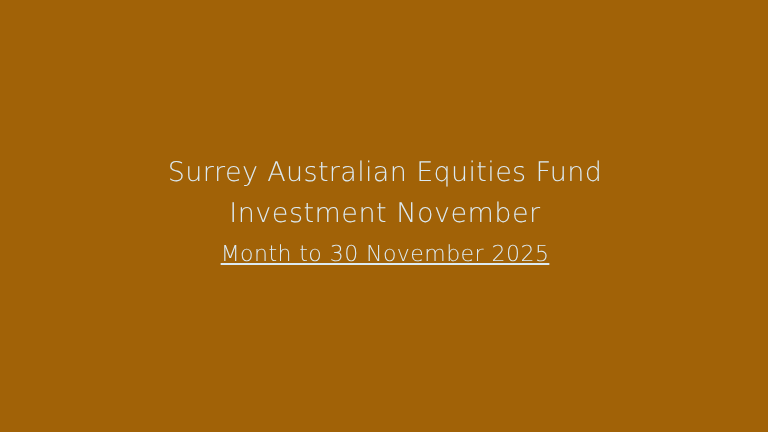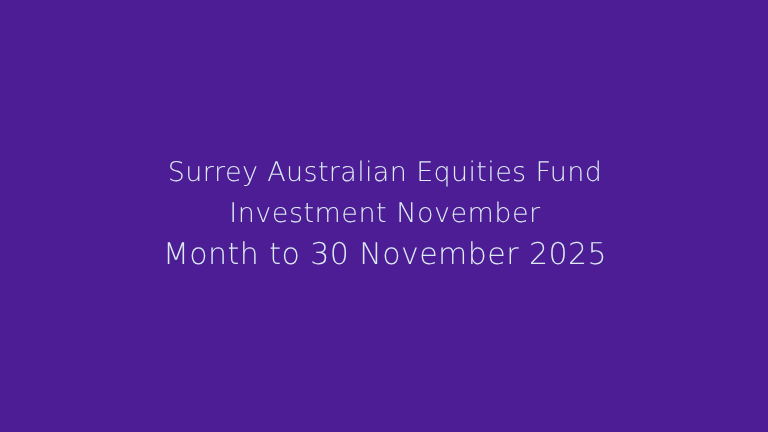--- a/index.html
+++ b/index.html
@@ -54,28 +54,29 @@
     font-size: 27px;
     letter-spacing: 0.35px;
   }
 
   .title-line.line-2 {
     font-size: 27px;
     letter-spacing: 0.5px;
   }
 
   .title-line.line-3 {
-    font-size: 30px;
+    font-size: 22px;
     letter-spacing: 0.45px;
+    text-decoration: underline;
   }
 </style>
 </head>
 <body>
 
-<div class="title-card" style="background: #4c1d95;">
+<div class="title-card" style="background: #a16207;">
 
   <div class="title-block">
 
     <span class="title-line line-1" style="color: rgb(220, 234, 242);">Surrey Australian Equities Fund</span>
 
     <span class="title-line line-2" style="color: rgb(220, 234, 242);">Investment November</span>
 
     <span class="title-line line-3" style="color: rgb(220, 234, 242);">Month to 30 November 2025</span>
 
   </div>

